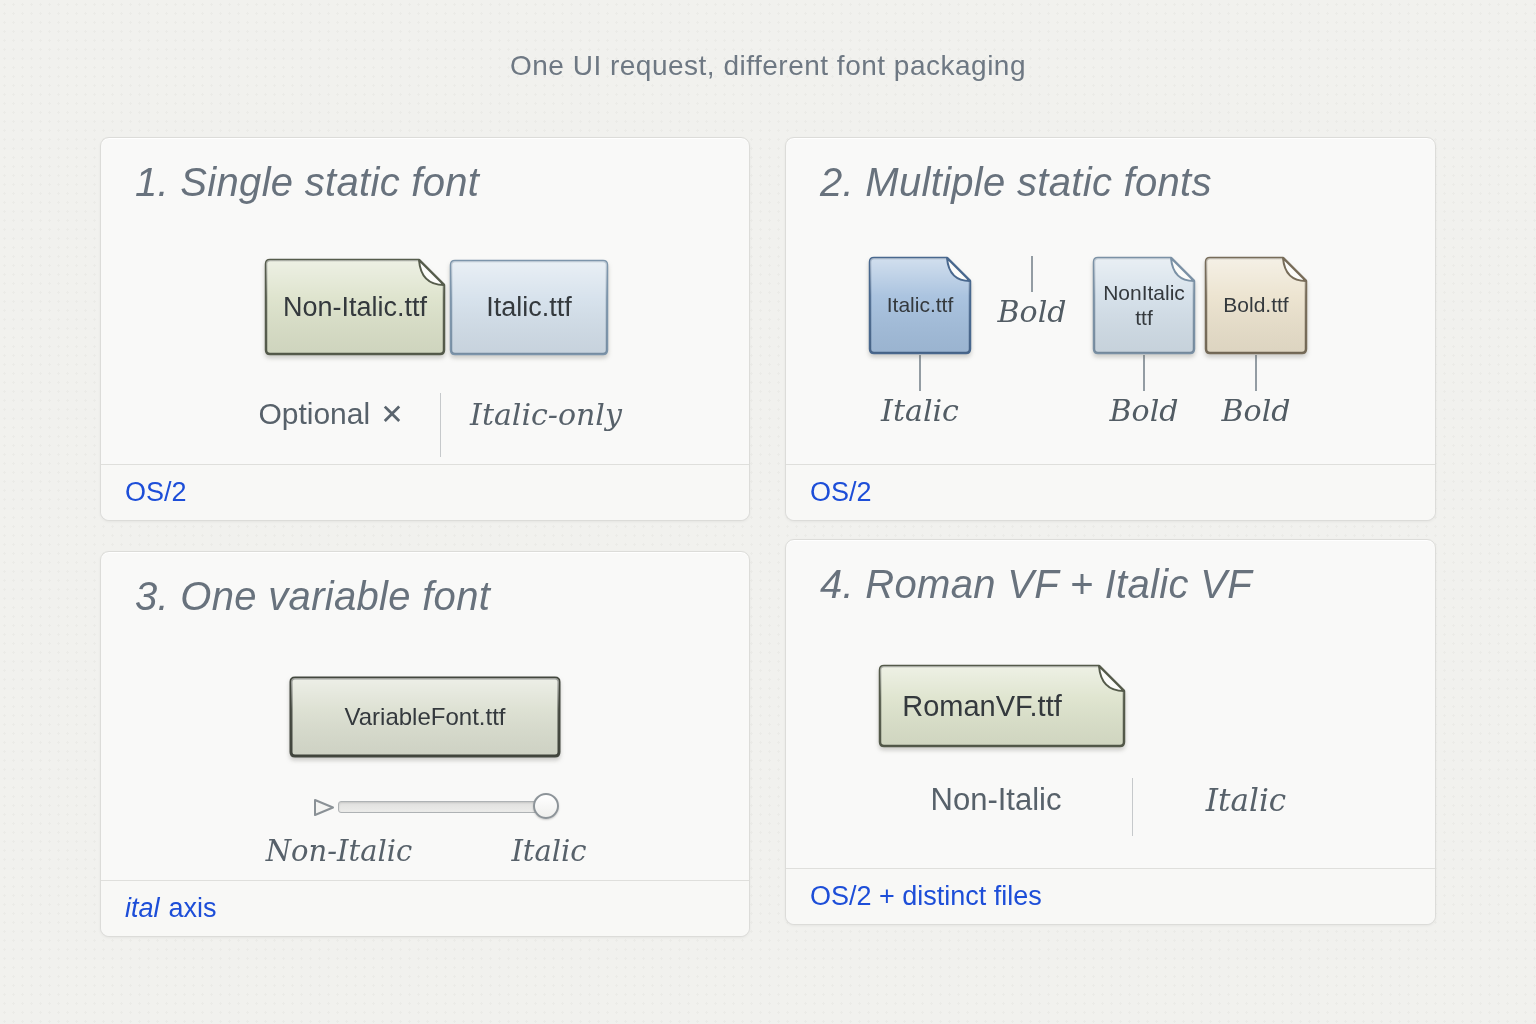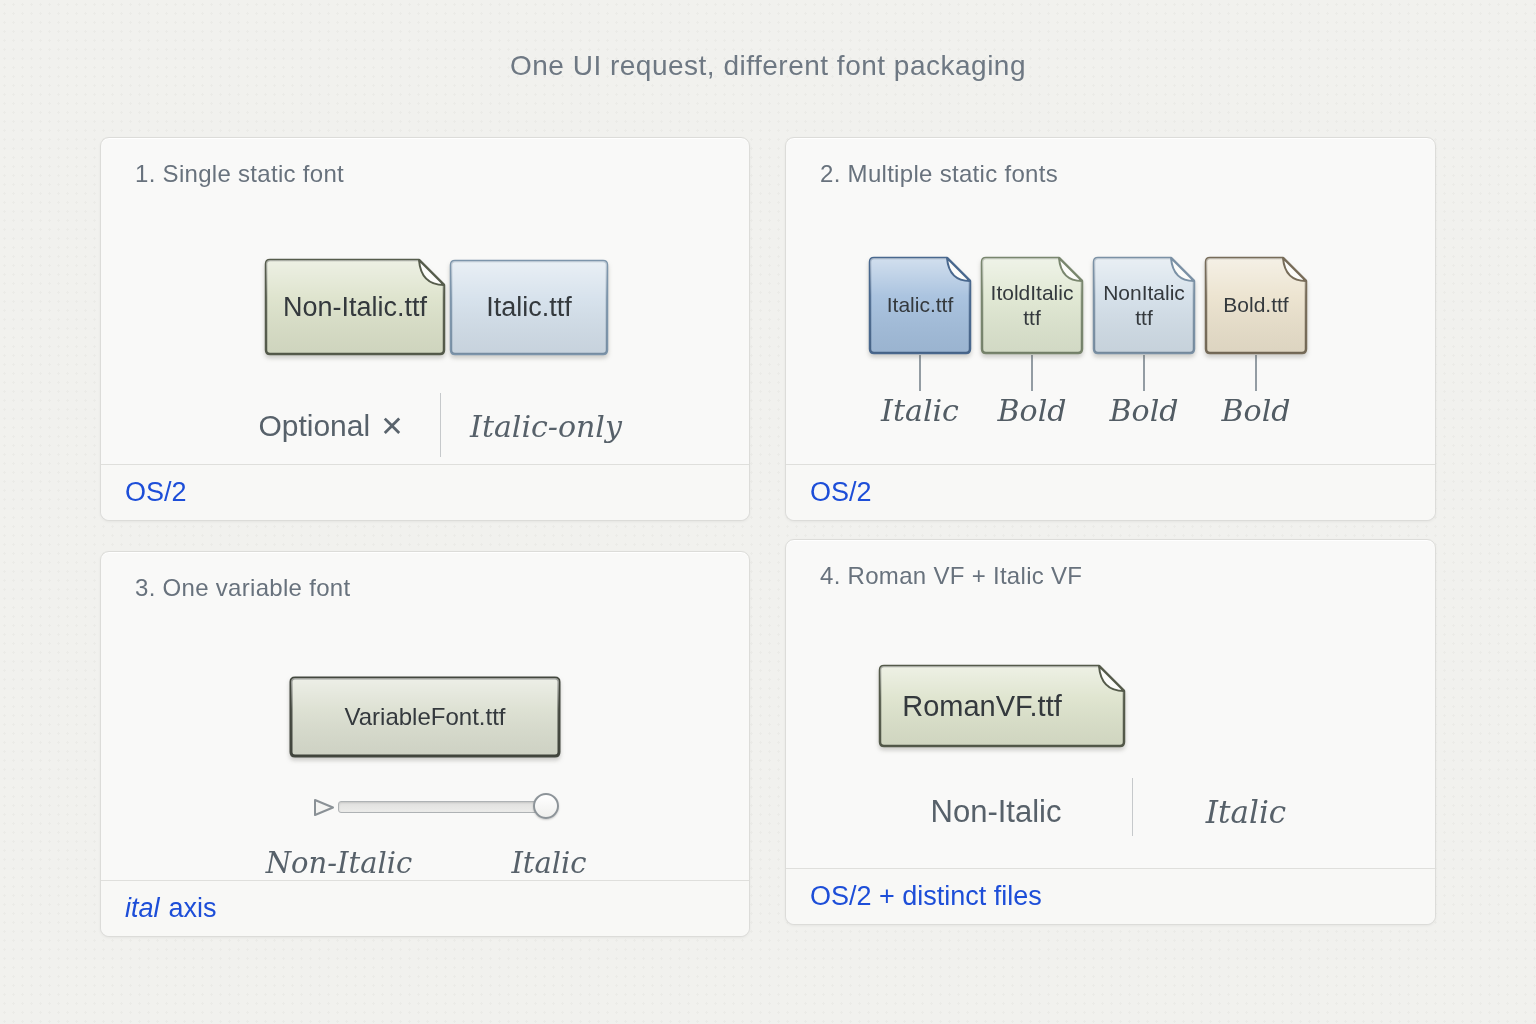--- a/index.html
+++ b/index.html
@@ -20,40 +20,40 @@
     position:absolute;background:#f9f9f8;
     border:1px solid #dcdcd9;border-radius:9px;
     box-shadow:0 1px 3px rgba(0,0,0,.05), inset 0 1px 0 #ffffff;
   }
   .panel-1{left:100px;top:137px;width:648px;height:382px;}
   .panel-2{left:785px;top:137px;width:649px;height:382px;}
   .panel-3{left:100px;top:551px;width:648px;height:384px;}
   .panel-4{left:785px;top:539px;width:649px;height:384px;}
   .heading{
     position:absolute;top:22px;left:34px;margin:0;
-    font-size:24px;font-weight:400;color:#68727d;letter-spacing:.3px;
+    font-size:40px;font-weight:400;color:#68727d;letter-spacing:.3px;font-style:italic;
   }
   .panel-footer{
     position:absolute;left:0;right:0;bottom:0;height:56px;
     border-top:1px solid #dfdfdc;background:#f8f8f6;
     border-radius:0 0 9px 9px;
     display:flex;align-items:center;padding-left:24px;box-sizing:border-box;
     font-size:27px;color:#1d4ed8;
   }
   .file{
     position:relative;display:flex;align-items:center;justify-content:center;
   }
   .file-svg{position:absolute;left:0;top:0;filter:drop-shadow(0 3px 2px rgba(90,90,80,.28));}
   .file-label{
     position:relative;z-index:1;font-size:27px;color:#34393d;text-align:center;
   }
   .file-label.small{font-size:21px;line-height:1.18;padding:0 2px;}
   .serif-italic{font-family:"DejaVu Serif", serif;font-style:italic;}
   .annot{position:absolute;transform:translateX(-50%);white-space:nowrap;
-         font-size:30px;color:#57616a;margin-top:12px;}
+         font-size:30px;color:#57616a;}
   .vdiv{position:absolute;width:1px;background:#c6c9cb;}
   .xmark{margin-left:10px;font-size:28px;color:#5a646d;}
   
   .p1-files{position:absolute;left:163px;top:120px;display:flex;align-items:center;}
   .p1-file-a{width:182px;height:98px;}
   .p1-file-b{width:160px;height:97px;margin-left:3px;margin-top:1px;}
   .p1-annots{position:absolute;left:0;top:255px;width:100%;height:66px;}
   .p1-annots .annot{top:4px;}
   .p1-annots .vdiv{left:339px;top:0;height:64px;}
   
@@ -143,28 +143,20 @@
             <path d="M 6,2 L 79,2 L 102,25 L 102,93 Q 102,97 98,97 L 6,97 Q 2,97 2,93 L 2,6 Q 2,2 6,2 Z" fill="#a4bfdd" stroke="#49688e" stroke-width="2.5" stroke-linejoin="round"></path>
             <path d="M 6,2 L 79,2 L 102,25 L 102,93 Q 102,97 98,97 L 6,97 Q 2,97 2,93 L 2,6 Q 2,2 6,2 Z" fill="url(#sheen-grad)"></path>
             <path d="M 79,2 Q 81,25 102,25 L 79,2 Z" fill="#fcfcfa" stroke="#49688e" stroke-width="2" stroke-linejoin="round"></path>
           </svg>
         <span class="file-label small">Italic.ttf</span>
       </div>
       <div class="connector"></div>
       <div class="tag serif-italic">Italic</div>
     </div>
     <div class="file-col">
-      <div class="file">
-          <svg width="104" height="99" class="file-svg">
-            <path d="M 6,2 L 79,2 L 102,25 L 102,93 Q 102,97 98,97 L 6,97 Q 2,97 2,93 L 2,6 Q 2,2 6,2 Z" fill="#dfe7d1" stroke="#79866e" stroke-width="2.5" stroke-linejoin="round"></path>
-            <path d="M 6,2 L 79,2 L 102,25 L 102,93 Q 102,97 98,97 L 6,97 Q 2,97 2,93 L 2,6 Q 2,2 6,2 Z" fill="url(#sheen-grad)"></path>
-            <path d="M 79,2 Q 81,25 102,25 L 79,2 Z" fill="#fcfcfa" stroke="#79866e" stroke-width="2" stroke-linejoin="round"></path>
-          </svg>
-        <span class="file-label small">ItoldItalic ttf</span>
-      </div>
       <div class="connector"></div>
       <div class="tag serif-italic">Bold</div>
     </div>
     <div class="file-col">
       <div class="file">
           <svg width="104" height="99" class="file-svg">
             <path d="M 6,2 L 79,2 L 102,25 L 102,93 Q 102,97 98,97 L 6,97 Q 2,97 2,93 L 2,6 Q 2,2 6,2 Z" fill="#d3dfe9" stroke="#7b91a5" stroke-width="2.5" stroke-linejoin="round"></path>
             <path d="M 6,2 L 79,2 L 102,25 L 102,93 Q 102,97 98,97 L 6,97 Q 2,97 2,93 L 2,6 Q 2,2 6,2 Z" fill="url(#sheen-grad)"></path>
             <path d="M 79,2 Q 81,25 102,25 L 79,2 Z" fill="#fcfcfa" stroke="#7b91a5" stroke-width="2" stroke-linejoin="round"></path>
           </svg>

